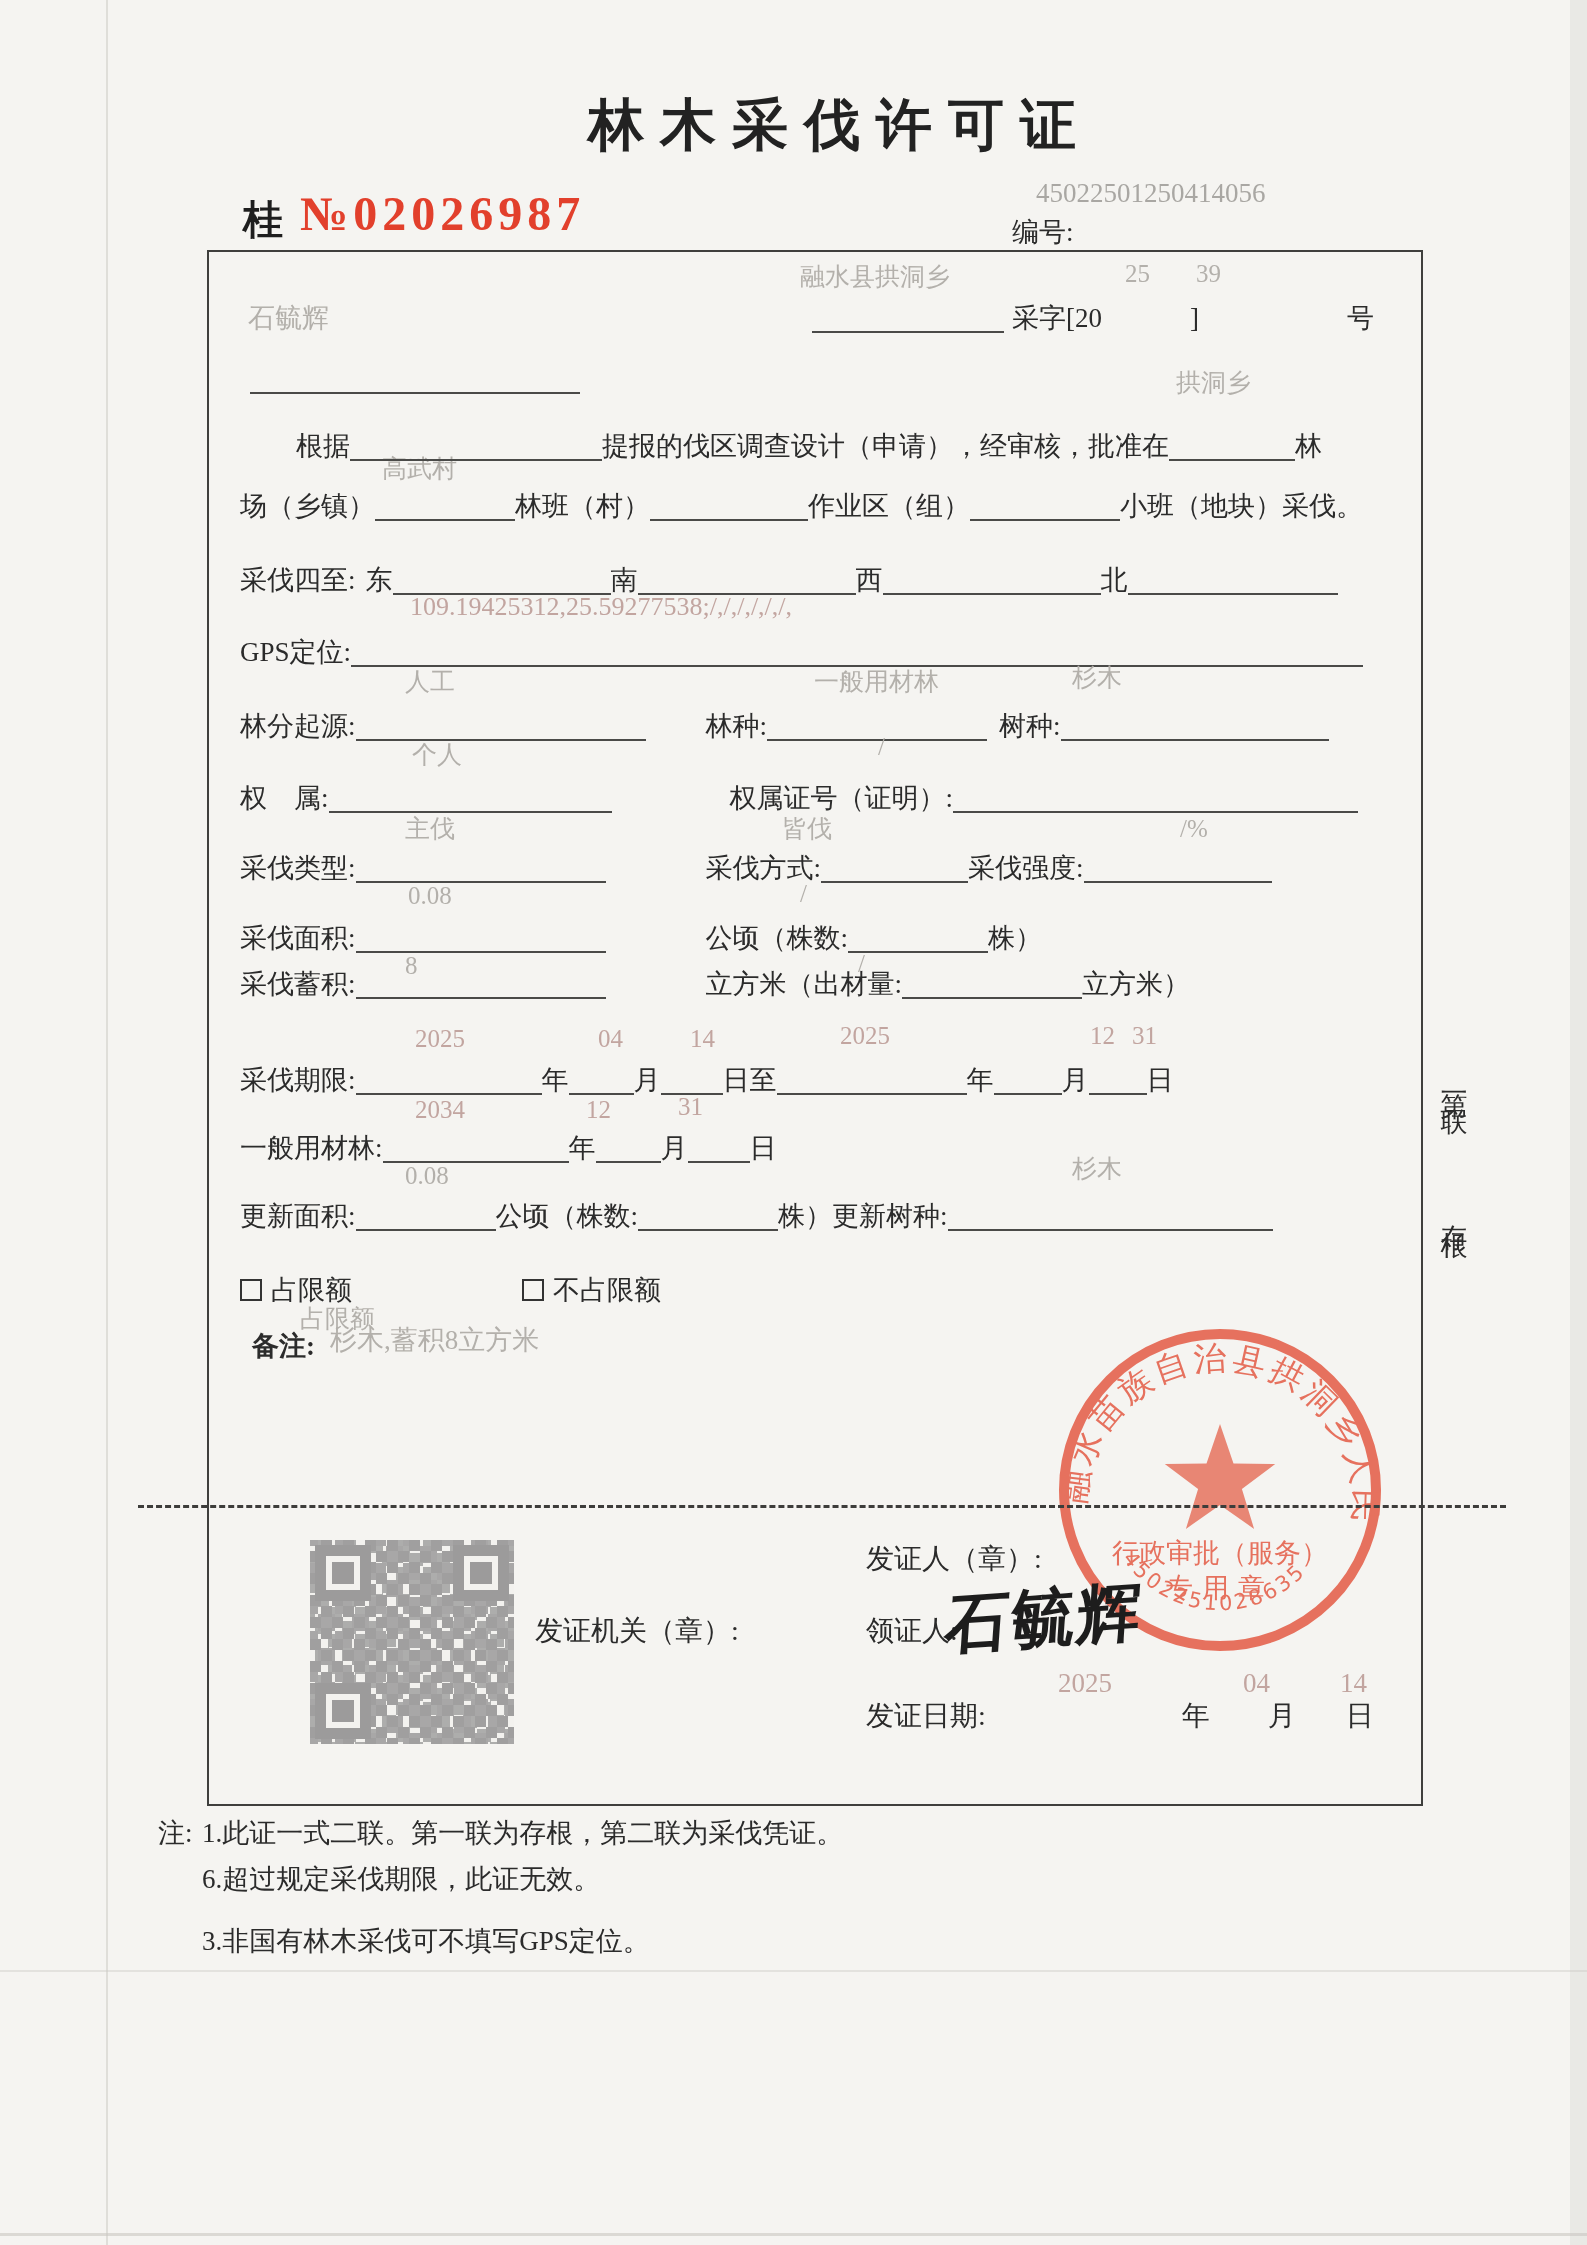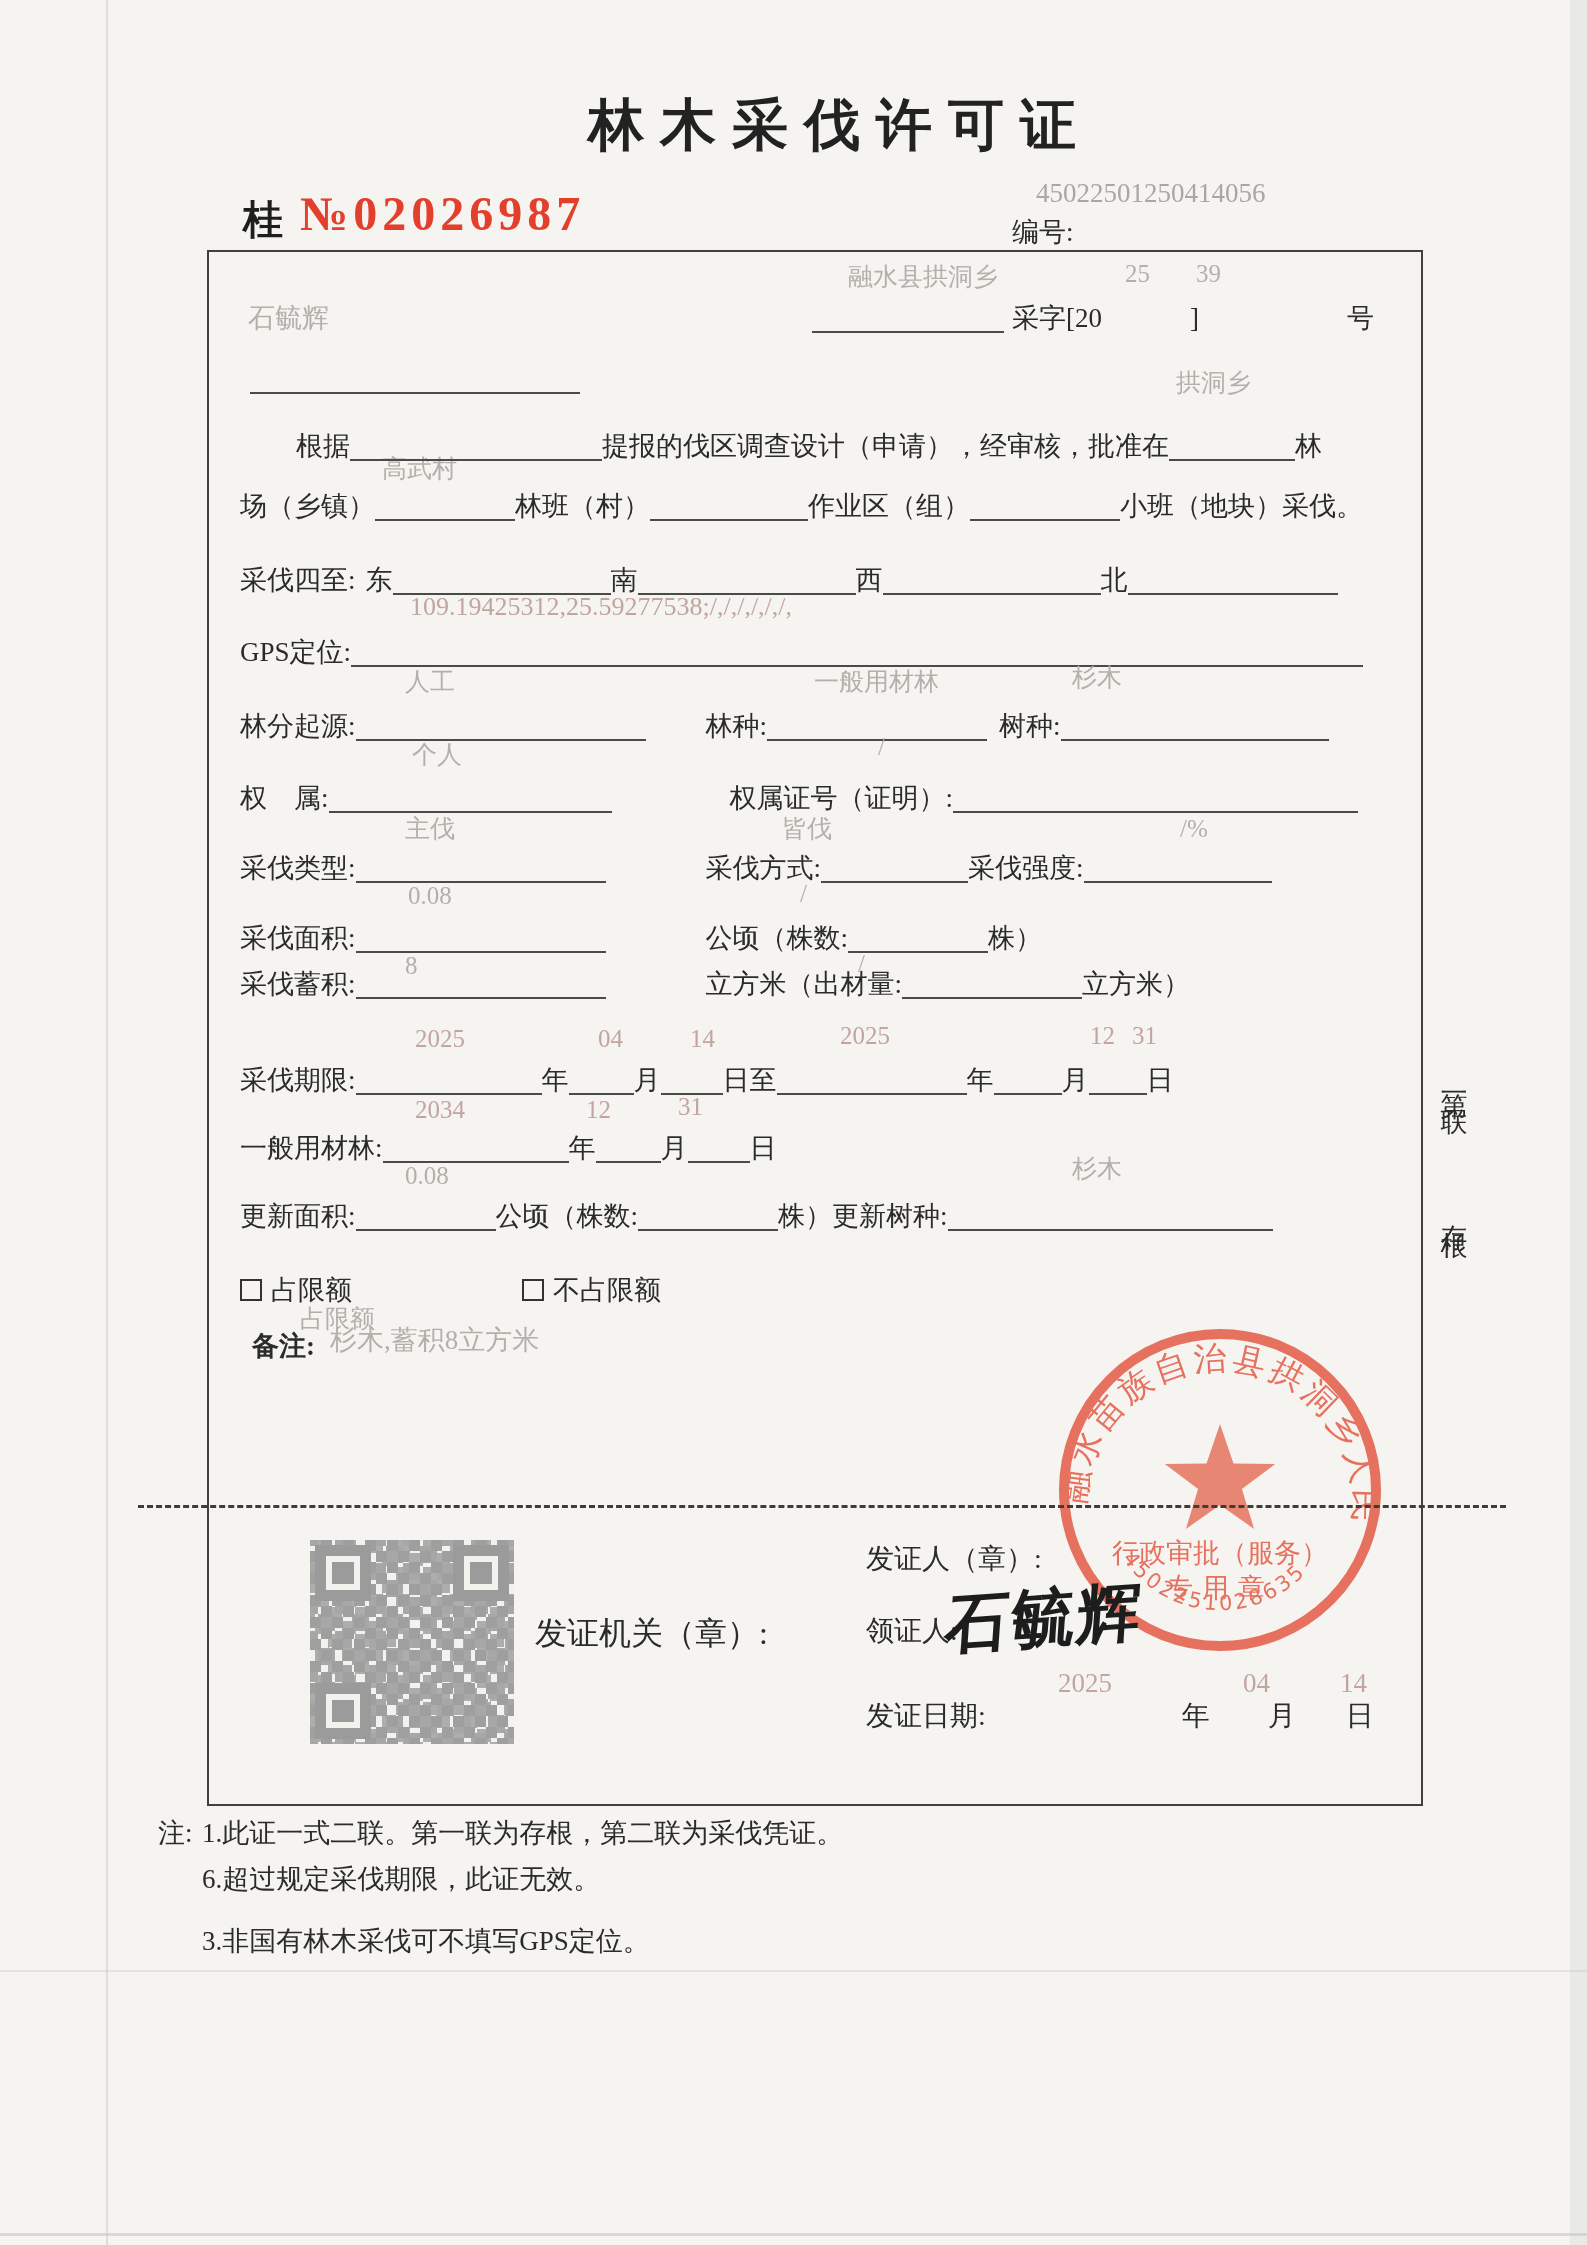--- a/index.html
+++ b/index.html
@@ -54,21 +54,21 @@
 <span class="abs serial-pre" style="left:243px;top:192px;">桂</span>
 <span class="abs serial-no" style="left:300px;top:186px;">№02026987</span>
 <span class="ghost" style="left:1036px;top:178px;font-size:27px;color:#a9a7a3;">45022501250414056</span>
 <span class="abs" style="left:1012px;top:214px;font-size:27px;">编号:</span>
 
 <div class="form-box"></div>
 
 <div class="abs vtext" style="left:1436px;top:1072px;">第一联</div>
 <div class="abs vtext" style="left:1436px;top:1203px;">存根</div>
 
-<span class="ghost" style="left:800px;top:260px;margin-left:48px;">融水县拱洞乡</span>
+<span class="ghost" style="left:800px;top:260px;">融水县拱洞乡</span>
 <span class="ghost" style="left:1125px;top:260px;">25</span>
 <span class="ghost" style="left:1196px;top:260px;">39</span>
 <span class="ghost" style="left:248px;top:300px;font-size:27px;">石毓辉</span>
 <div class="row" style="left:812px;top:300px;">
   <span class="bl" style="width:192px;"></span><span class="sp" style="width:8px;"></span><span>采字[20</span><span class="sp" style="width:88px;"></span><span>]</span><span class="sp" style="width:148px;"></span><span>号</span>
 </div>
 
 <div class="abs" style="left:250px;top:391px;width:330px;border-bottom:2px solid #4a4a48;height:1px;"></div>
 <span class="ghost" style="left:1176px;top:366px;">拱洞乡</span>
 
@@ -171,21 +171,21 @@
 </svg>
 
 <div class="dashline" style="left:138px;top:1505px;width:1368px;"></div>
 
 <div class="qr" style="left:310px;top:1540px;">
   <div class="finder" style="left:5px;top:5px;"></div>
   <div class="finder" style="right:5px;top:5px;"></div>
   <div class="finder" style="left:5px;bottom:5px;"></div>
 </div>
 
-<div class="row" style="left:535px;top:1612px;font-size:32px;">
+<div class="row" style="left:535px;top:1612px;font-size:28px;">
   <span>发证机关（章）:</span>
 </div>
 <div class="row" style="left:866px;top:1540px;font-size:28px;">
   <span>发证人（章）:</span>
 </div>
 <div class="row" style="left:866px;top:1612px;font-size:28px;">
   <span>领证人:</span>
 </div>
 <span class="signature" style="left:945px;top:1575px;">石毓辉</span>
 <span class="ghost warm" style="left:1058px;top:1668px;font-size:27px;">2025</span>

